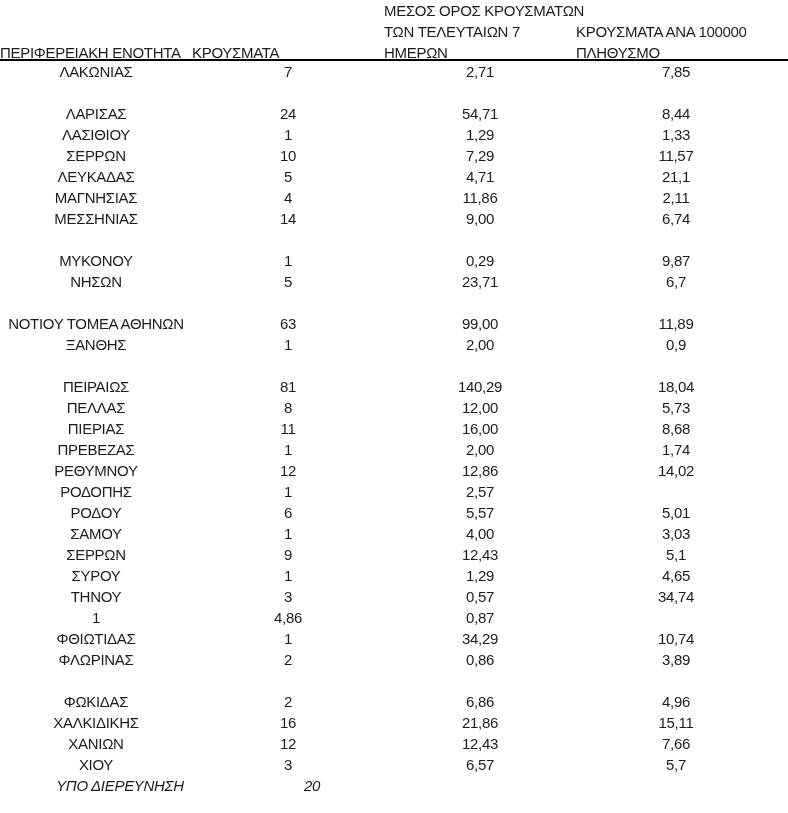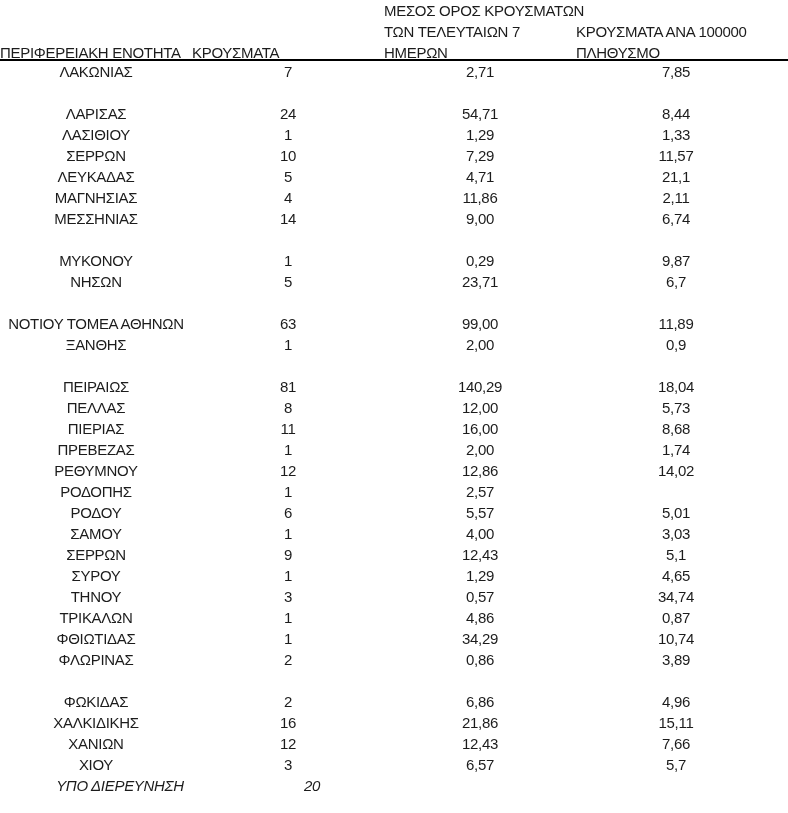--- a/index.html
+++ b/index.html
@@ -260,21 +260,20 @@
     </div>
 
     <div class="row">
       <div class="cell">ΤΗΝΟΥ</div>
       <div class="cell">3</div>
       <div class="cell">0,57</div>
       <div class="cell">34,74</div>
     </div>
 
     <div class="row">
-      <div class="cell">ΤΡΙΚΑΛΩΝ</div>
       <div class="cell">1</div>
       <div class="cell">4,86</div>
       <div class="cell">0,87</div>
     </div>
 
     <div class="row">
       <div class="cell">ΦΘΙΩΤΙΔΑΣ</div>
       <div class="cell">1</div>
       <div class="cell">34,29</div>
       <div class="cell">10,74</div>

